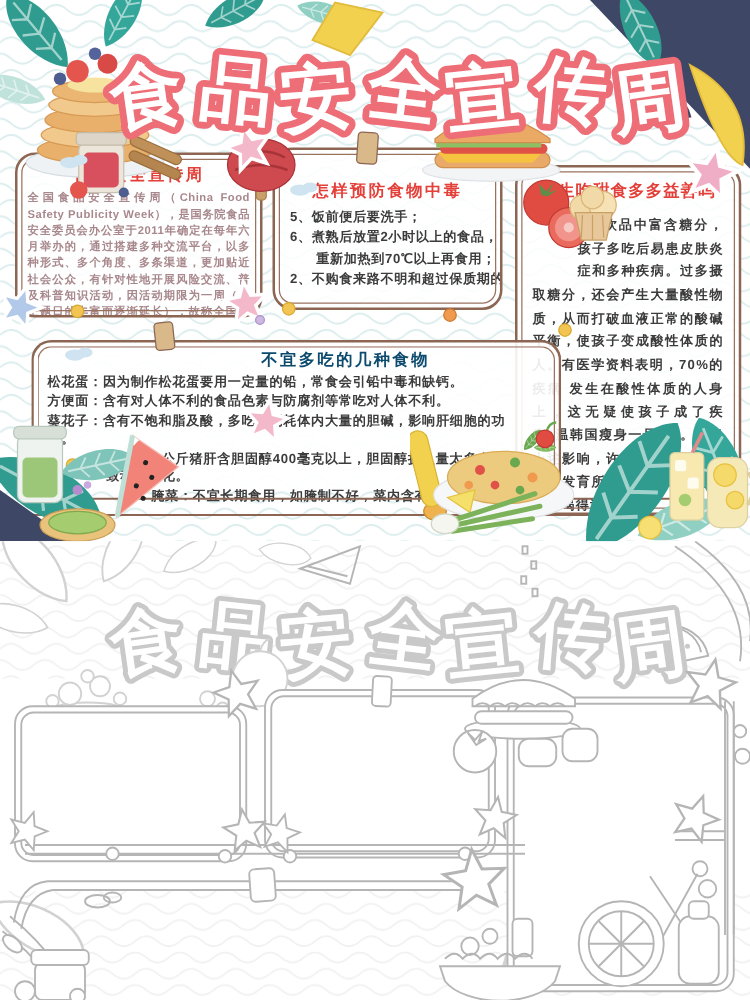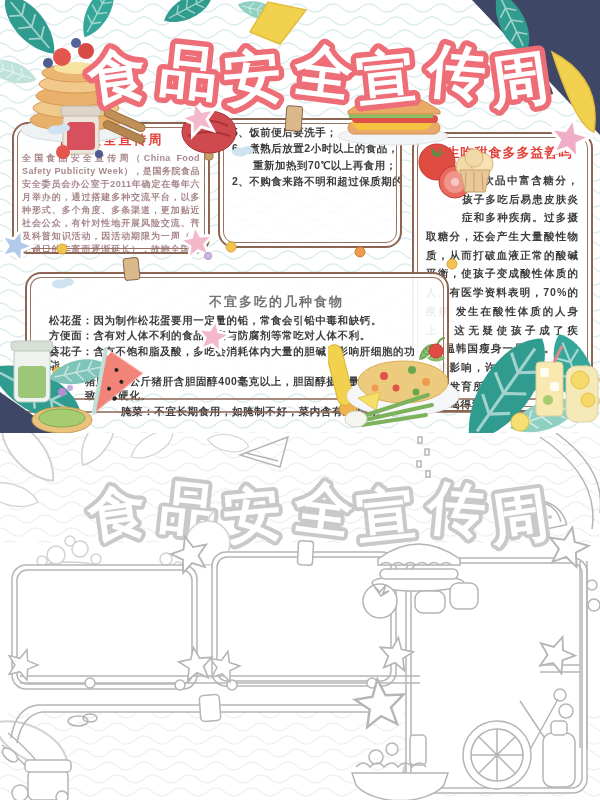--- a/index.html
+++ b/index.html
@@ -16,23 +16,23 @@
   .ptitle{margin:7px 6px 3px;font-size:13px;font-weight:bold;color:#e4403a;
           text-align:center;letter-spacing:2px;}
   .intro-body{margin:2px 0 0;padding:0 8px;font-size:9px;line-height:1.45;
           color:#a8888c;letter-spacing:.4px;text-align:justify;font-weight:bold;}
   .prevent-list{margin:4px 0 0 12px;width:176px;font-size:10.5px;line-height:1.55;
           color:#3c3c3c;font-weight:bold;letter-spacing:.5px;}
   .prevent-list div{text-indent:-2em;padding-left:2em;}
   .sweets-body{margin:4px 0 0;padding:0 12px;font-size:10.5px;line-height:1.78;
           color:#3c3c3c;font-weight:bold;letter-spacing:1px;text-align:justify;text-indent:2em;}
   .cup-spacer{float:left;width:48px;height:42px;}
-  .avoid-title{margin:19px 0 2px 182px;font-size:13px;font-weight:bold;color:#737373;letter-spacing:2px;}
+  .avoid-title{margin:5px 0 2px 182px;font-size:13px;font-weight:bold;color:#0c4a6e;letter-spacing:2px;}
   .avoid-body{font-size:10.5px;line-height:1.38;color:#3c3c3c;font-weight:bold;letter-spacing:.6px;}
-  .avoid-body p{margin:0 16px 1px;padding:0 6px;}
+  .avoid-body p{margin:0 5px 1px;padding:0 6px;}
   .avoid-body .a3{margin-left:52px;width:330px;}
   .avoid-body .a4{margin-left:88px;}
   
   .sk{stroke:#b5b5b5;fill:none;stroke-width:1.5;}
   .skw{stroke:#b5b5b5;fill:#ffffff;stroke-width:1.5;}
   .skl{stroke:#d2d2d2;fill:#ffffff;stroke-width:1.5;}
 </style>
 </head>
 <body>
 
@@ -62,20 +62,21 @@
       <rect width="600" height="433" fill="#ffffff"></rect>
       <rect width="600" height="433" fill="url(#wav)"></rect>
     </svg>
 
     <section class="panel" style="left:12px;top:122px;width:198px;height:132px">
       <h2 class="ptitle">食品安全宣传周</h2>
       <p class="intro-body">全国食品安全宣传周（China Food Safety Publicity Week），是国务院食品安全委员会办公室于2011年确定在每年六月举办的，通过搭建多种交流平台，以多种形式、多个角度、多条渠道，更加贴近社会公众，有针对性地开展风险交流、普及科普知识活动，因活动期限为一周（且主题日的丰富而逐渐延长），故称全国食品</p>
     </section>
 
     <section class="panel" style="left:218px;top:118px;width:184px;height:130px">
+      <h2 class="ptitle" style="margin-top:24px">怎样预防食物中毒</h2>
       <div class="prevent-list">
         <div>5、饭前便后要洗手；</div>
         <div>6、煮熟后放置2小时以上的食品，重新加热到70℃以上再食用；</div>
         <div>2、不购食来路不明和超过保质期的</div>
       </div>
     </section>
 
     <section class="panel" style="left:412px;top:132px;width:181px;height:280px">
       <h2 class="ptitle" style="margin-top:10px;letter-spacing:1px">学生吃甜食多多益善吗</h2>
       <div style="padding-top:2px">

